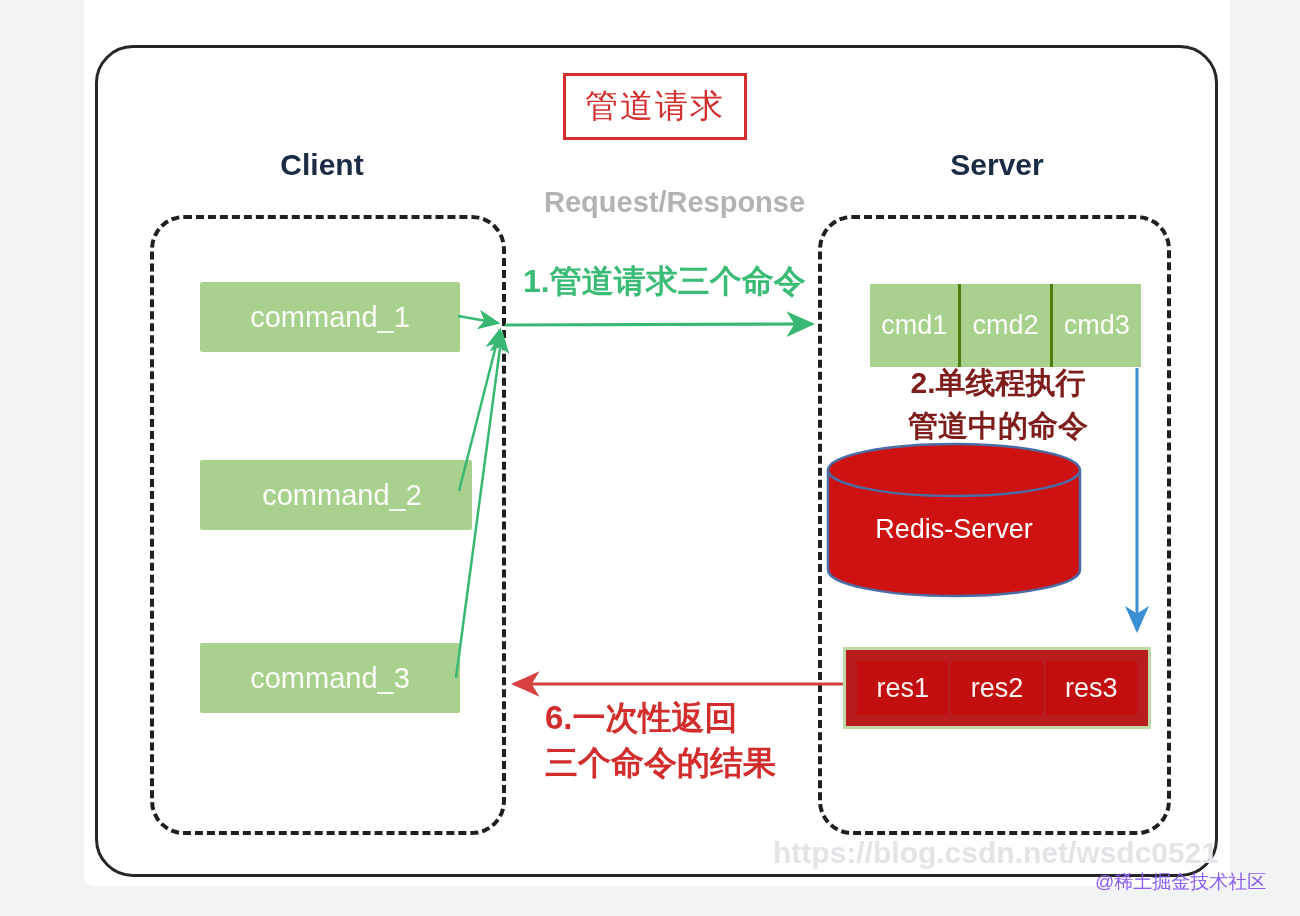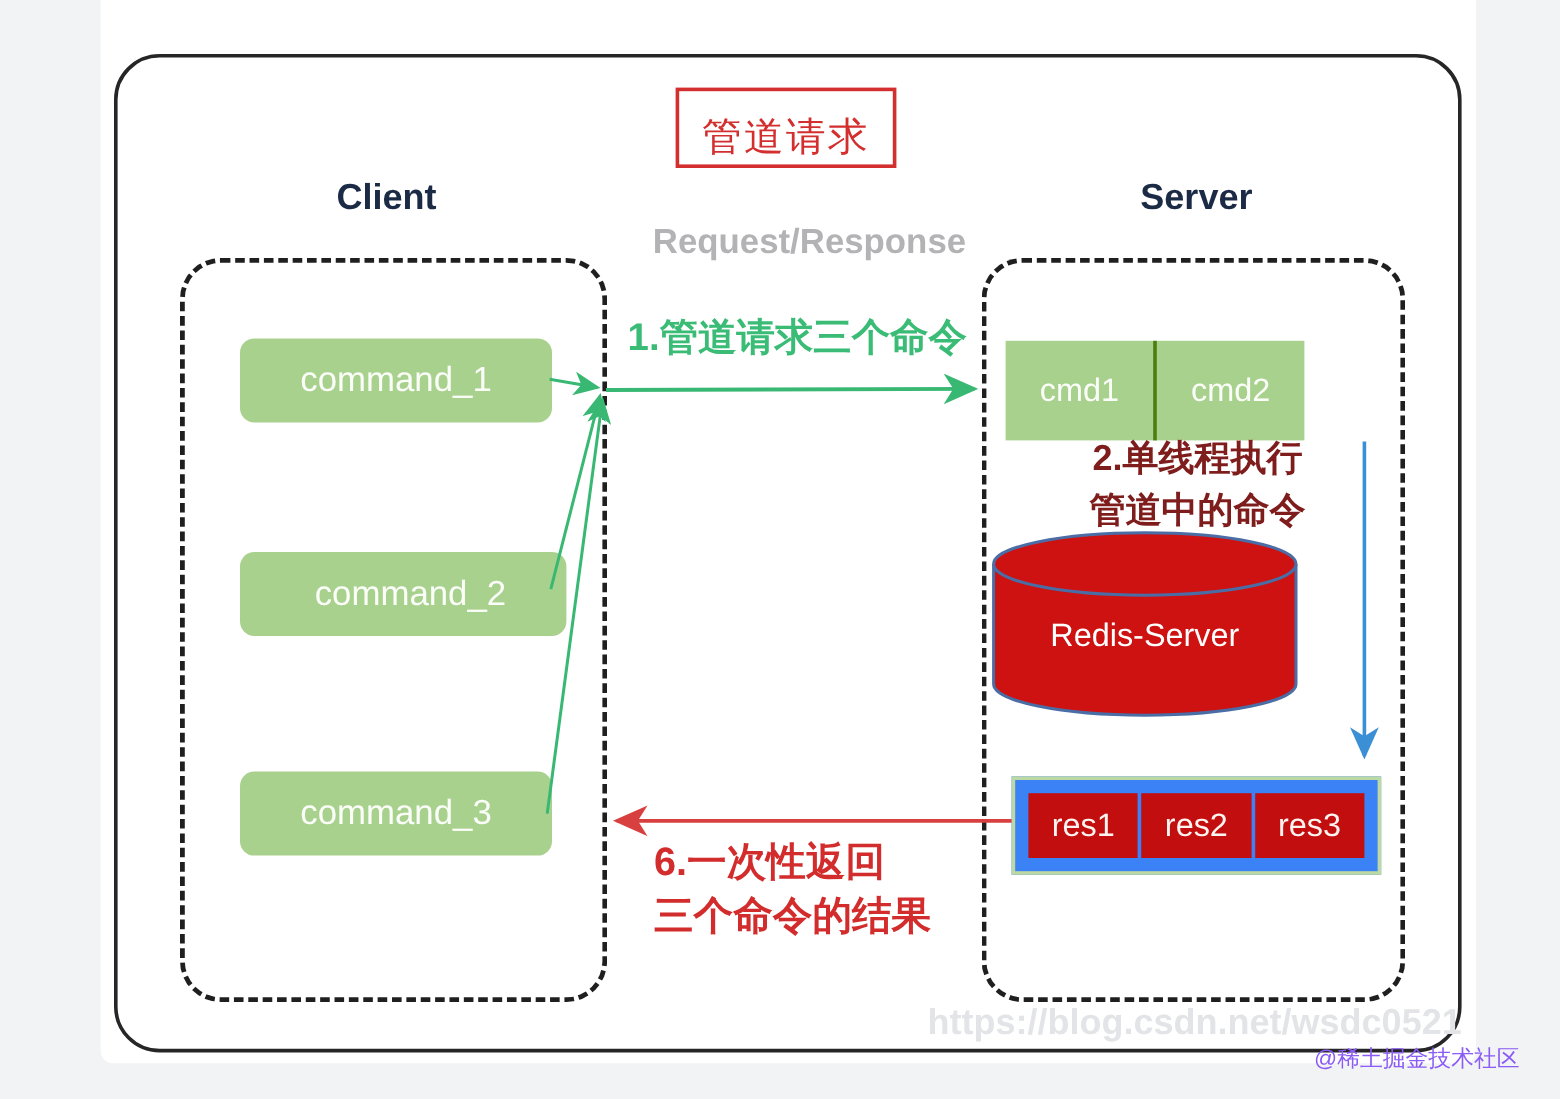--- a/index.html
+++ b/index.html
@@ -18,59 +18,59 @@
     background:#ffffff;border-radius:0 0 10px 10px;
   }
   .frame{
     position:absolute;left:95px;top:45px;width:1123px;height:832px;
     border:3.5px solid #262626;border-radius:38px;
     box-sizing:border-box;
   }
   .title-box{
     position:absolute;left:563px;top:73px;width:184px;height:67px;
     border:3.5px solid #d32f2f;box-sizing:border-box;
-    display:flex;align-items:flex-end;justify-content:center;
+    display:flex;align-items:center;justify-content:center;
     color:#d32f2f;font-size:33px;letter-spacing:2px;
   }
   .zone-label{
     position:absolute;width:160px;text-align:center;
     color:#1c2b45;font-size:30px;font-weight:700;
   }
   .req-resp{
     position:absolute;left:544px;top:186px;
     color:#b3b3b6;font-size:29px;font-weight:600;
   }
   .dash-box{
     position:absolute;top:215px;height:620px;
     border:4px dashed #1f1f1f;border-radius:34px;
     box-sizing:border-box;background:transparent;
   }
   .dash-client{left:150px;width:356px;}
   .dash-server{left:818px;width:353px;}
   .cmdbox{
     position:absolute;left:200px;width:260px;height:70px;
-    background:#a9d18e;border-radius:12px;
+    background:#a9d18e;border-radius:2px;
     display:flex;align-items:center;justify-content:center;
     color:#fbfdf8;font-size:29px;
   }
   .strip{
     position:absolute;display:flex;box-sizing:border-box;
   }
   .strip-cmd{
-    left:838px;top:284px;width:249px;height:83px;
+    left:870px;top:284px;width:271px;height:83px;
     background:#a9d18e;
   }
   .strip-cmd .cell{
     flex:1;display:flex;align-items:center;justify-content:center;
     color:#fbfdf8;font-size:27px;
   }
   .strip-cmd .cell + .cell{border-left:3px solid #4d7c0f;}
   .strip-res{
     left:843px;top:647px;width:308px;height:82px;
-    background:#3b82f6;border:3px solid #bcd8a3;gap:3px;padding:11px;
+    background:#b91c1c;border:3px solid #bcd8a3;gap:3px;padding:11px;
   }
   .strip-res .cell{
     flex:1;display:flex;align-items:center;justify-content:center;
     background:#c20e0e;color:#fdf3f0;font-size:27px;
   }
   .note{position:absolute;white-space:nowrap;}
   .note-green{left:523px;top:260px;color:#3bbc76;font-size:32px;font-weight:700;text-align:center;}
   .note-blue{left:878px;top:361px;width:240px;text-align:center;
     color:#7f1d1d;font-size:30px;font-weight:600;line-height:43px;}
   .note-red{left:545px;top:695px;color:#d32c2c;font-size:33px;font-weight:700;line-height:45px;}
@@ -114,20 +114,21 @@
   <div class="cmdbox" style="top:460px;padding-left:12px;">
     <span>command_2</span>
   </div>
   <div class="cmdbox" style="top:643px;">
     <span>command_3</span>
   </div>
 
   <div class="strip strip-cmd">
     <div class="cell">cmd1</div>
     <div class="cell">cmd2</div>
+    <div class="cell">cmd3</div>
   </div>
 
   <div class="note note-green">1.管道请求三个命令</div>
 
   <div class="note note-blue">
     <div>2.单线程执行</div>
     <div>管道中的命令</div>
   </div>
 
   <div class="cylinder">

